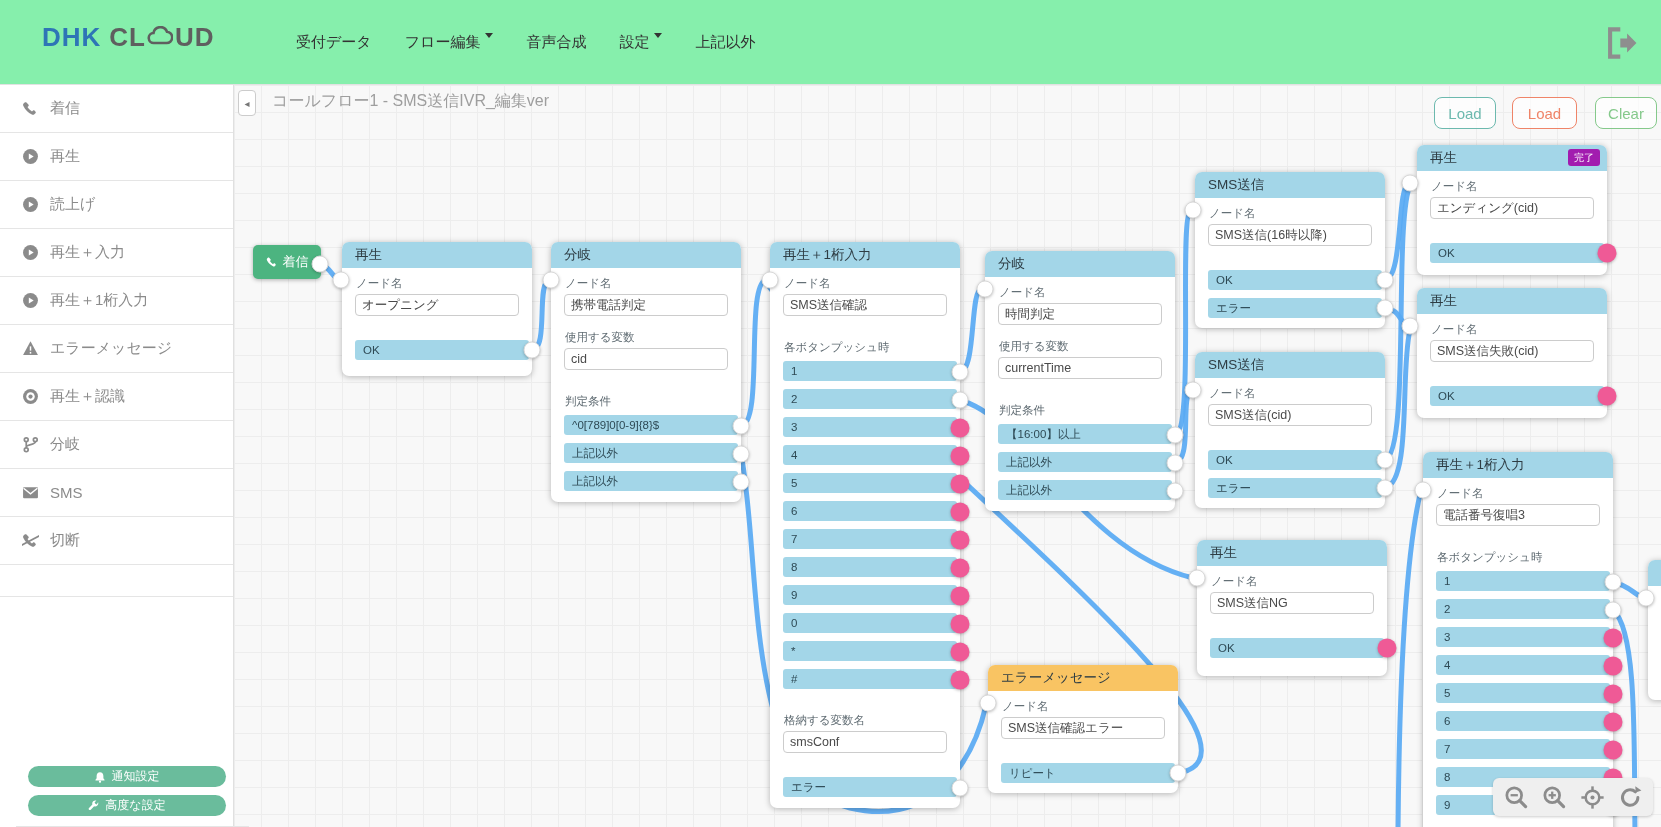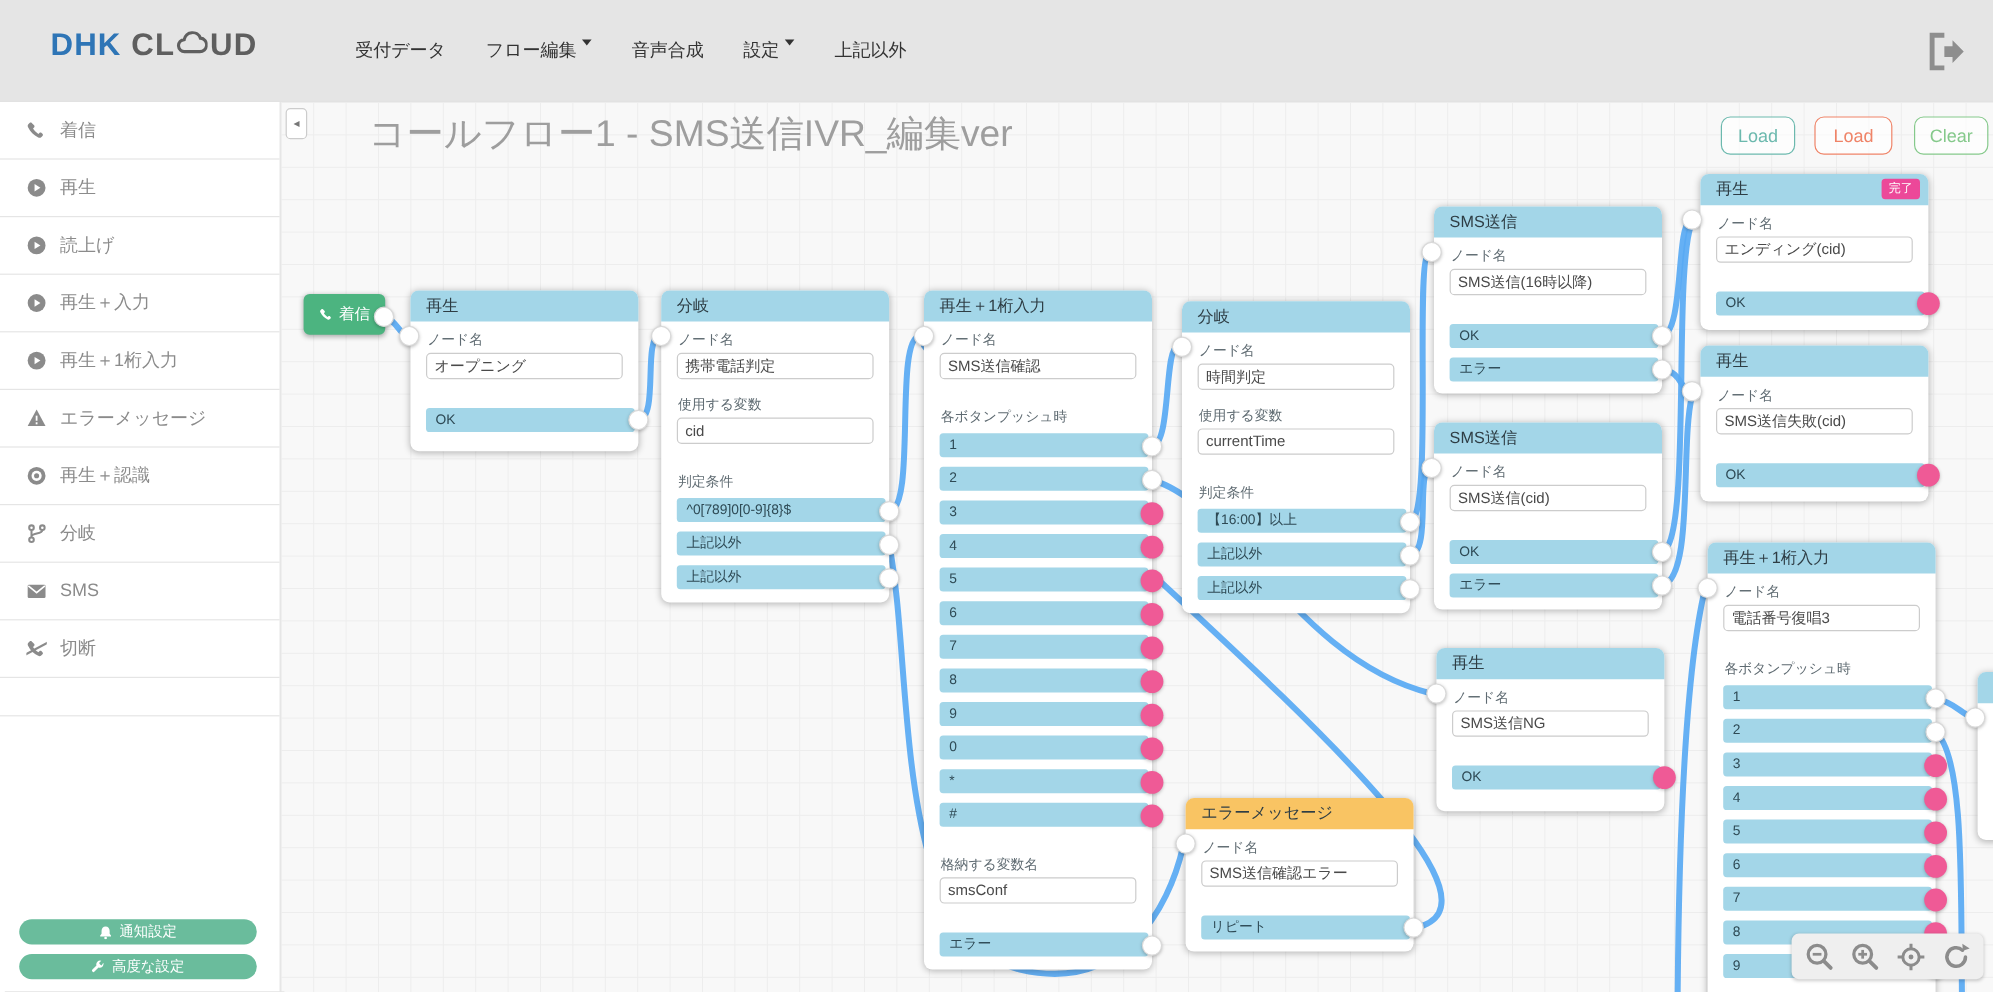--- a/index.html
+++ b/index.html
@@ -4,61 +4,61 @@
 <style>
   :root{
     --blue:#a3d6e8; --orange:#f9c463; --green:#4cb480; --pink:#ef5a96;
     --edge:#58a9f3; --gray:#8b8b8b; --pill:#6abc9c;
   }
   *{margin:0;padding:0;box-sizing:border-box;}
   body{font-family:"Liberation Sans","DejaVu Sans",sans-serif;background:#fff;}
   .app{position:relative;width:1661px;height:827px;overflow:hidden;background:#fff;}
 
   
-  .navbar{position:absolute;left:0;top:0;width:1661px;height:85px;background:#e5e5e5;border-bottom:1px solid #e2e2e2;z-index:10;}
+  .navbar{position:absolute;left:0;top:0;width:1661px;height:85px;background:#86efac;border-bottom:1px solid #e2e2e2;z-index:10;}
   .logo{position:absolute;left:42px;top:22px;display:flex;align-items:center;font-weight:bold;font-size:26px;letter-spacing:1px;}
   .logo .dhk{color:#2e75b6;}
   .logo .cl{color:#5f5f5f;margin-left:8px;}
   .logo .cloud-o{margin:0 1px;display:inline-block;}
   .menu{position:absolute;left:296px;top:0;height:85px;display:flex;align-items:center;gap:33px;}
   .menu-item{font-size:15px;color:#333;cursor:pointer;display:flex;align-items:flex-start;gap:5px;}
   .caret{width:0;height:0;border-left:4px solid transparent;border-right:4px solid transparent;border-top:5px solid #333;display:inline-block;}
   .signout{position:absolute;right:22px;top:26px;width:34px;height:34px;cursor:pointer;}
 
   
   .sidebar{position:absolute;left:0;top:85px;width:234px;height:742px;background:#fff;border-right:1px solid #e0e0e0;z-index:9;}
   .side-item{height:48px;border-bottom:1px solid #e5e5e5;display:flex;align-items:center;padding-left:22px;gap:11px;color:#8b8b8b;font-size:15px;cursor:grab;}
   .side-item.empty{height:32px;}
   .side-icon{width:17px;height:17px;flex:0 0 17px;}
-  .side-footer{position:absolute;left:4px;bottom:0;width:100%;border-bottom:1px solid #e5e5e5;padding:0 12px 10px 0;}
+  .side-footer{position:absolute;left:16px;bottom:0;width:100%;border-bottom:1px solid #e5e5e5;padding:0 12px 10px 0;}
   .pill{width:198px;margin:8px auto 0;height:21px;border-radius:11px;background:var(--pill);color:#fff;font-size:12px;display:flex;align-items:center;justify-content:center;gap:6px;cursor:pointer;}
   .pill svg{width:12px;height:12px;}
 
   
   .canvas{position:absolute;left:234px;top:85px;right:0;bottom:0;overflow:hidden;
     background-color:#f8f8f8;
     background-image:linear-gradient(#ededed 1px,transparent 1px),linear-gradient(90deg,#ededed 1px,transparent 1px);
     background-size:27px 27px;}
   .world{position:absolute;left:-234px;top:-85px;width:1661px;height:827px;}
 
   .collapse-btn{position:absolute;left:238px;top:90px;width:18px;height:26px;background:#fff;border:1px solid #ccc;border-radius:4px;color:#777;font-size:10px;display:flex;align-items:center;justify-content:center;cursor:pointer;z-index:6;}
-  .flow-title{position:absolute;left:272px;top:91px;font-size:31px;color:#9e9e9e;z-index:6;white-space:nowrap;margin-left:35px;}
+  .flow-title{position:absolute;left:272px;top:91px;font-size:16px;color:#9e9e9e;z-index:6;white-space:nowrap;}
   .action-btn{position:absolute;top:97px;height:32px;border-radius:8px;background:rgba(255,255,255,.65);font-size:15px;display:flex;align-items:center;justify-content:center;cursor:pointer;z-index:6;}
   .btn-load{left:1434px;width:62px;border:1px solid #6cb9ae;color:#6cb9ae;}
   .btn-clear{left:1512px;width:65px;border:1px solid #ef8468;color:#ef8468;}
   .btn-save{left:1595px;width:62px;border:1px solid #85c98b;color:#85c98b;}
 
   .edges{position:absolute;left:0;top:0;z-index:1;}
   .edges path{fill:none;stroke:var(--edge);stroke-width:5;stroke-linecap:round;opacity:.92;}
 
   
   .node{position:absolute;width:190px;background:#fff;border-radius:7px;box-shadow:0 1px 6px rgba(0,0,0,.28);z-index:2;}
   .nhead{height:26px;line-height:26px;background:var(--blue);border-radius:7px 7px 0 0;padding-left:13px;font-size:13.5px;color:#2e3d44;position:relative;cursor:move;}
   .nhead.orange{background:var(--orange);}
-  .badge{position:absolute;right:7px;top:4px;height:17px;line-height:17px;background:#ec4899;color:#fff;font-size:10px;padding:0 6px;border-radius:3px;}
+  .badge{position:absolute;right:7px;top:4px;height:17px;line-height:17px;background:#a21caf;color:#fff;font-size:10px;padding:0 6px;border-radius:3px;}
   .nbody{padding:8px 13px 10px 13px;}
   .nlabel{font-size:11.5px;color:#5f6b72;margin:0 0 3px 1px;}
   .ninput{display:block;width:100%;height:22px;border:1px solid #ccc;border-radius:4px;font-size:12.5px;color:#4a4a4a;padding:0 6px;background:#fff;}
   .nrow{height:20px;line-height:20px;background:var(--blue);border-radius:3px;font-size:11.5px;color:#2e4a55;padding-left:8px;margin-right:-10px;cursor:pointer;}
   .nrow+.nrow{margin-top:8px;}
   .grp{margin-top:24px;}
   .mt14{margin-top:14px;}
   .mb6{margin-bottom:6px;}
 
   .start-node{position:absolute;left:253px;top:245px;width:68px;height:34px;background:var(--green);border-radius:5px;color:#fff;font-size:13px;display:flex;align-items:center;justify-content:center;gap:5px;box-shadow:0 1px 4px rgba(0,0,0,.3);z-index:2;cursor:move;}

